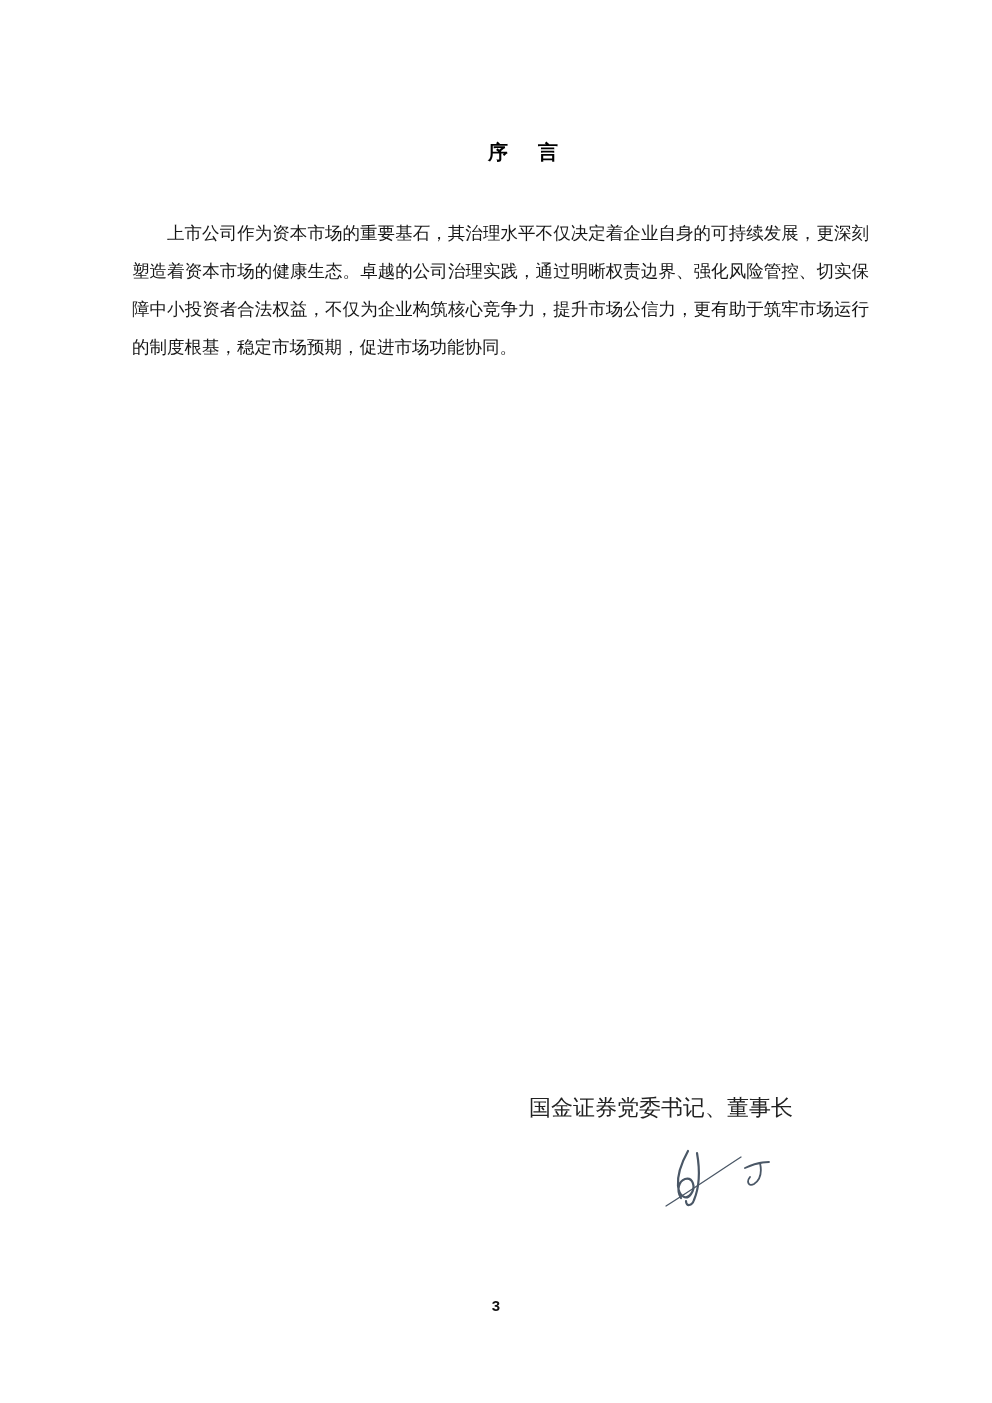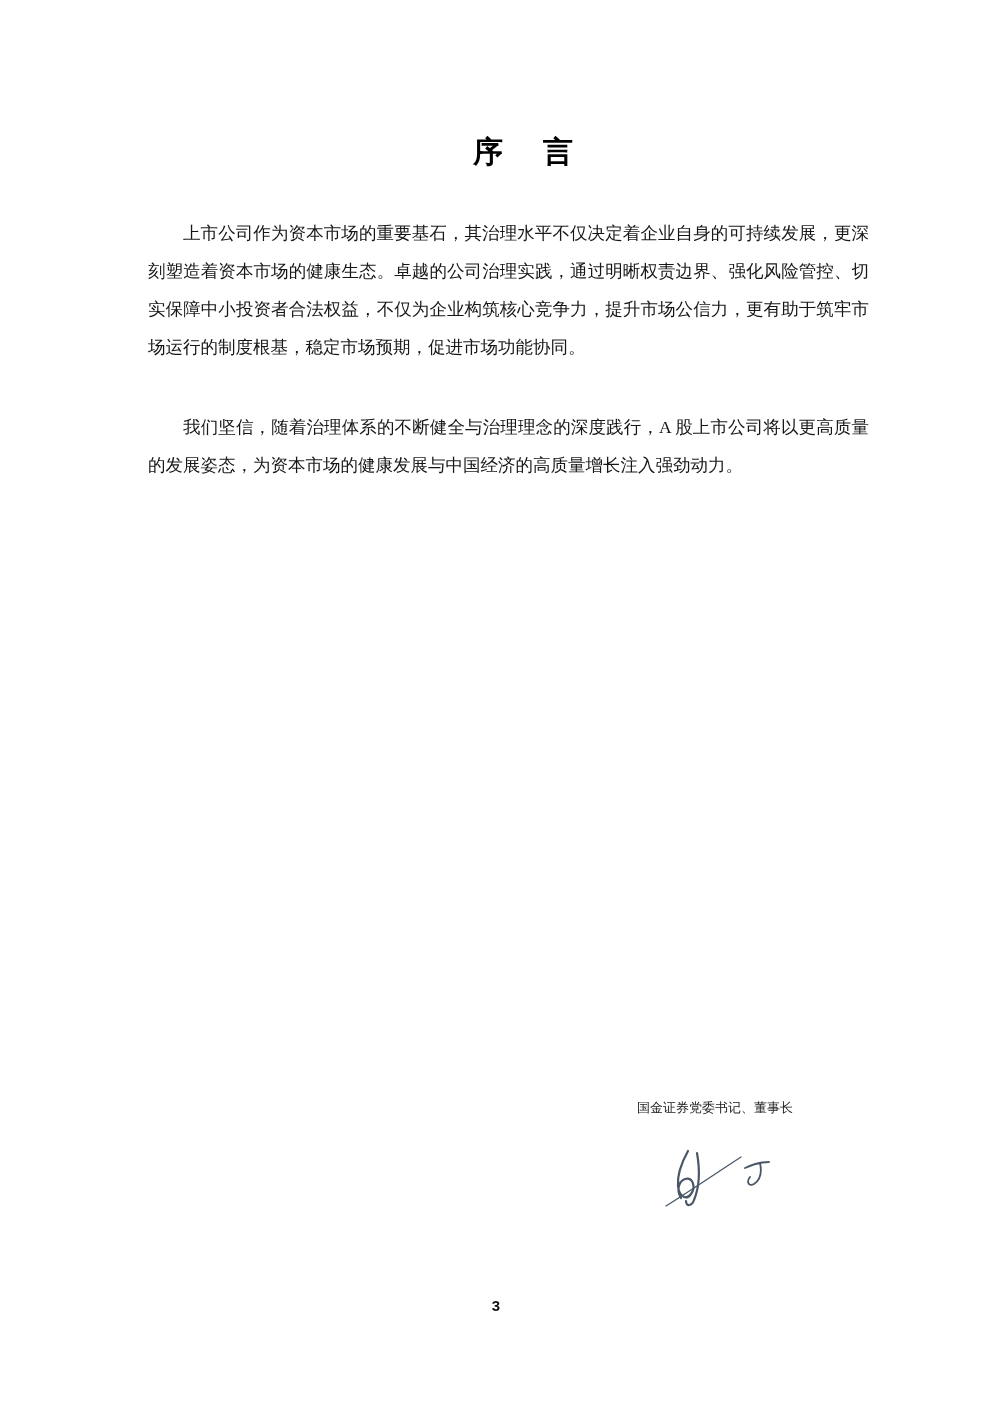--- a/index.html
+++ b/index.html
@@ -14,47 +14,47 @@
   }
   .doc-title {
     position: absolute;
     top: 137px;
     left: 157px;            
     width: 737px;
     margin: 0;
     text-align: center;
     font-family: "Liberation Sans", sans-serif;
     font-weight: bold;
-    font-size: 30px;
+    font-size: 20px;
     line-height: 30px;
     letter-spacing: 5px;
     color: #000000;
     white-space: pre;
   }
   .paragraphs {
     position: absolute;
     top: 214px;
     left: 132px;
     width: 737px;
     font-size: 17.5px;
     line-height: 38px;
     text-align: justify;
     color: #161616;
   }
   .paragraphs p {
-    margin: 0 0 42px 16px;
+    margin: 0 0 42px 0;
     text-indent: 2em;
   }
   .signoff-line {
     position: absolute;
     top: 1096px;
     left: 132px;
     width: 661px;           
     text-align: right;
-    font-size: 13px;
+    font-size: 22px;
     line-height: 24px;
     color: #222222;
   }
   .signature-svg {
     position: absolute;
     left: 650px;
     top: 1138px;
   }
   .page-number {
     position: absolute;
@@ -68,21 +68,20 @@
     color: #111111;
   }
 </style>
 </head>
 <body>
 
 <h1 class="doc-title">序　言</h1>
 
 <div class="paragraphs">
   <p>上市公司作为资本市场的重要基石，其治理水平不仅决定着企业自身的可持续发展，更深刻塑造着资本市场的健康生态。卓越的公司治理实践，通过明晰权责边界、强化风险管控、切实保障中小投资者合法权益，不仅为企业构筑核心竞争力，提升市场公信力，更有助于筑牢市场运行的制度根基，稳定市场预期，促进市场功能协同。</p>
-  <p>我们坚信，随着治理体系的不断健全与治理理念的深度践行，A 股上市公司将以更高质量的发展姿态，为资本市场的健康发展与中国经济的高质量增长注入强劲动力。</p>
 </div>
 
 <div class="signoff-line">国金证券党委书记、董事长</div>
 
 <svg class="signature-svg" width="135" height="80" viewBox="650 1138 135 80" fill="none" stroke-linecap="round" stroke-linejoin="round">
 
   <path d="M 666 1206 C 690 1191 718 1172 741 1157" stroke-width="1.3" stroke="#4a5766"></path>
 
   <path d="M 688 1151 C 683 1160 677 1174 678 1186 C 679 1196 686 1201 691 1194 C 696 1187 693 1177 685 1179 C 679 1181 676 1190 681 1198" stroke-width="2.2" stroke="#4a5766"></path>
 

